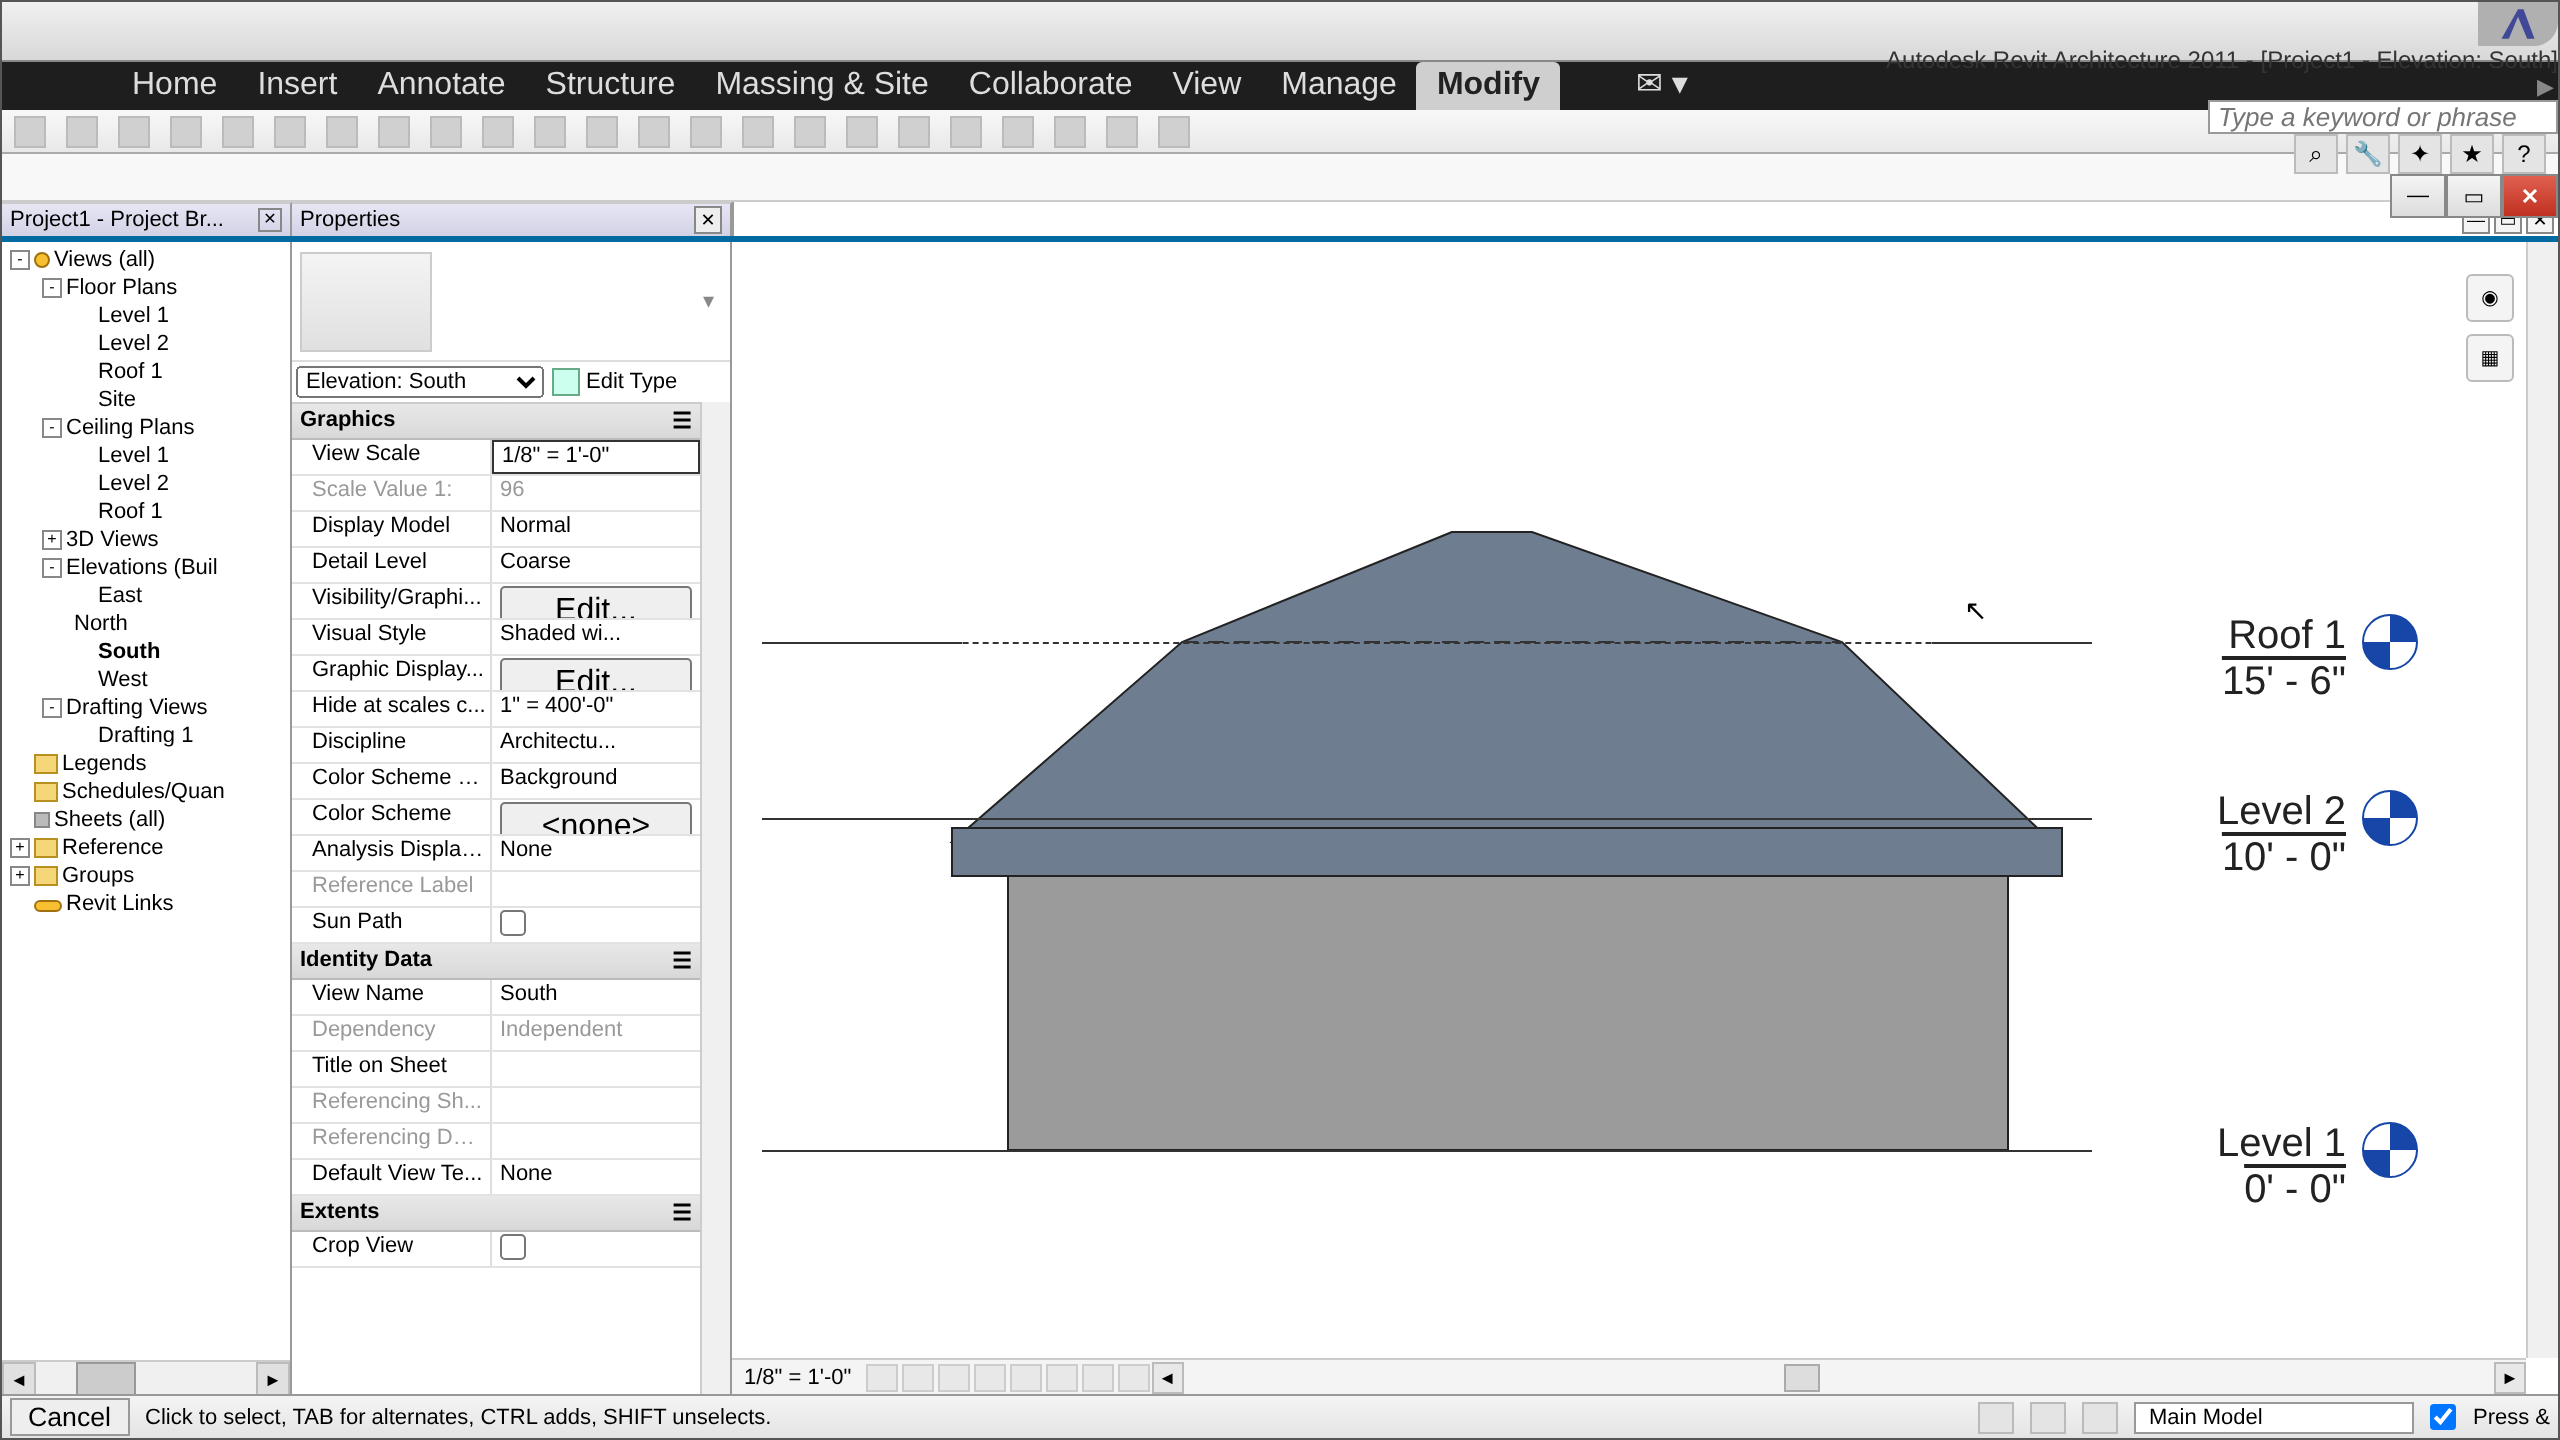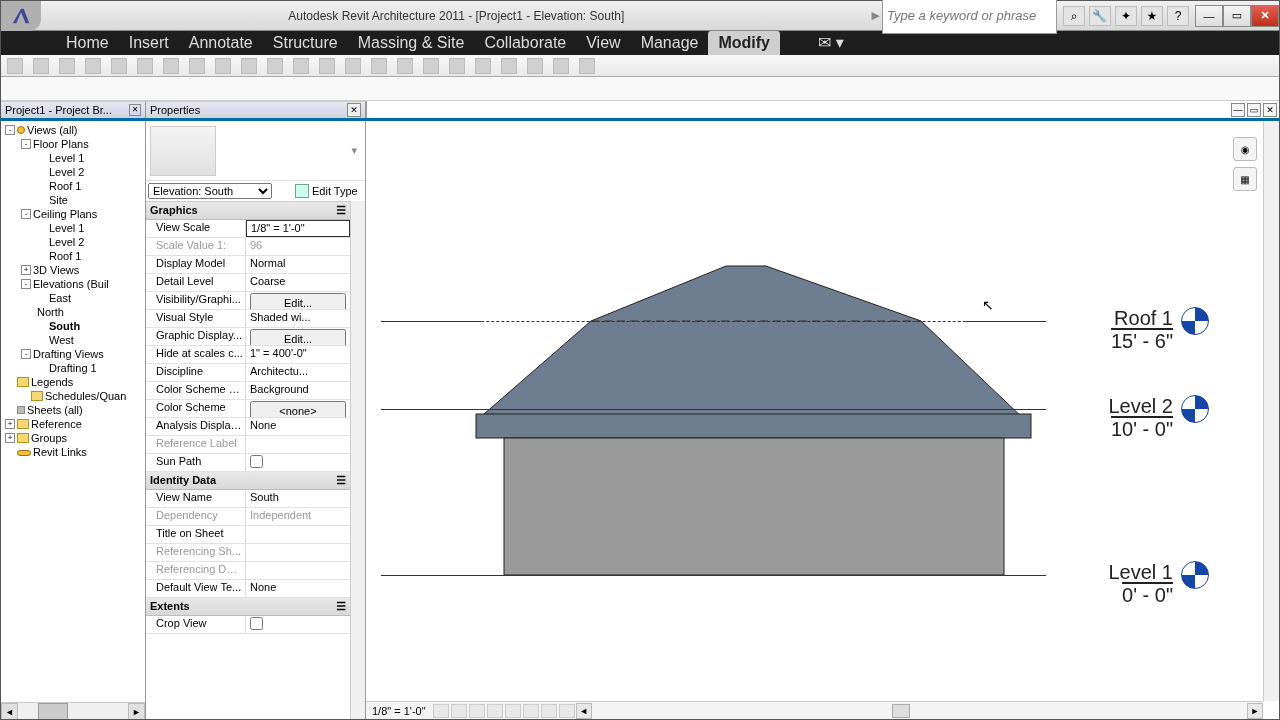--- a/index.html
+++ b/index.html
@@ -1,21 +1,21 @@
 <!DOCTYPE html>
 <html><head>
 <meta charset="utf-8">
 <style>
 * { margin: 0; padding: 0; box-sizing: border-box; font-family: "Segoe UI", Tahoma, sans-serif; }
 body { width: 1280px; height: 720px; overflow: hidden; background: #fff; font-size: 11px; }
 
 .window { width: 1280px; height: 720px; display: flex; flex-direction: column; border: 1px solid #555; }
 
 
-.titlebar { height: 30px; background: linear-gradient(#f0f0f0, #d8d8d8); display: flex; align-items: center; border-bottom: 1px solid #888; position: relative; }
+.titlebar { height: 30px; background: linear-gradient(#f0f0f0, #d8d8d8); display: flex; align-items: flex-end; border-bottom: 1px solid #888; position: relative; flex-direction: column; }
 .app-icon { width: 40px; height: 30px; background: #b0b0b0; border-radius: 0 0 12px 0; display: flex; align-items: center; justify-content: center; }
 .app-icon svg { width: 22px; height: 22px; }
 .title-text { flex: 1; text-align: center; font-size: 12px; color: #333; }
 .search-box { background: #fff; border: 1px solid #999; width: 175px; height: 36px; padding: 0 4px; font-style: italic; color: #888; font-size: 13px; }
 .title-icons { display: flex; gap: 4px; margin: 0 6px; }
 .title-icons span { width: 22px; height: 20px; display: flex; align-items: center; justify-content: center; background: #e4e4e4; border: 1px solid #bbb; font-size: 12px; }
 .winbtns { display: flex; }
 .winbtn { width: 28px; height: 22px; display: flex; align-items: center; justify-content: center; border: 1px solid #888; background: linear-gradient(#f4f4f4,#ddd); }
 .winbtn.close { background: linear-gradient(#e06050,#c03020); color: #fff; font-weight: bold; }
 
@@ -49,31 +49,31 @@
 .ticon.dot-gray { width:8px;height:8px;background:#bbb;border:1px solid #888;}
 .ticon.link { background: #f8c030; width:14px; height:6px; border-radius:3px; border:1px solid #a07010; margin-top:2px;}
 .scrollbar-h { height: 17px; background: #f0f0f0; border-top: 1px solid #ccc; display:flex; }
 .scrollbar-h span { width:17px; height:17px; background:#e0e0e0; border:1px solid #bbb; display:flex;align-items:center;justify-content:center;font-size:9px;}
 .scrollbar-h .thumb { flex:0 0 30px; margin-left:20px; background:#ccc; border:1px solid #999; }
 
 
 .props { width: 220px; border-right: 1px solid #999; background: #fff; display:flex; flex-direction:column; }
 .props-thumb { height: 60px; display:flex; align-items:center; padding:4px; border-bottom:1px solid #ddd; }
 .props-thumb .thumb { width: 66px; height: 50px; background: linear-gradient(#f4f4f4,#e0e0e0); border:1px solid #ccc; }
-.props-typesel { display:flex; padding:2px; gap:20px; align-items:center; }
+.props-typesel { display:flex; padding:2px; gap:1px; align-items:center; }
 .props-typesel select { width: 124px; font-size:11px; }
 .edit-type-btn { display:flex; align-items:center; gap:3px; padding:1px 3px; font-size:11px; }
 .edit-type-btn .ico {width:14px;height:14px;border:1px solid #6a8;background:#cfe;}
 .props-grid { flex:1; overflow-y:auto; border-top:1px solid #ccc; position:relative;}
 .props-section { background: linear-gradient(#e8e8e8,#d8d8d8); padding: 2px 4px; font-weight: bold; display:flex; justify-content:space-between; border-bottom:1px solid #bbb;}
 .props-row { display:flex; border-bottom:1px solid #e2e2e2; height:18px; align-items:stretch; }
 .props-row .k { width: 100px; padding: 1px 2px 1px 10px; border-right:1px solid #ddd; white-space:nowrap; overflow:hidden; text-overflow:ellipsis;}
 .props-row .v { flex:1; padding: 1px 4px; white-space:nowrap; overflow:hidden; text-overflow:ellipsis;}
 .props-row.dis .k, .props-row.dis .v { color:#999; }
-.props-row .v button { width: 100%; font-size: 11px; padding:2px; }
+.props-row .v button { width: 100%; font-size: 16px; padding:2px; }
 .props-row .v.sel { background:#fff; border:1px solid #333; }
 .props-footer { border-top:1px solid #bbb; padding:3px 4px; display:flex; justify-content:space-between; align-items:center;}
 .props-footer a { color:#0044cc; font-size:11px; }
 .props-footer button { font-size:11px; padding:1px 14px; }
 .props-scroll { width:15px; background:#f0f0f0; border-left:1px solid #ccc; }
 .props-body { display:flex; flex:1; min-height:0;justify-content:space-between; }
 
 
 .viewport { flex:1; background:#fff; position:relative; overflow:hidden; }
 .canvas { position:absolute; left:0; top:0; right:16px; bottom:18px; background:#fff; }
@@ -261,21 +261,21 @@
           </div>
           <div class="tree-item" style="padding-left: 36px;">
             <span style="width: 12px; display: inline-block;"></span>
             <span>Drafting 1</span>
           </div>
           <div class="tree-item" style="padding-left: 4px;">
             <span style="width: 12px; display: inline-block;"></span>
             <span class="ticon folder"></span>
             <span>Legends</span>
           </div>
-          <div class="tree-item" style="padding-left: 18px;">
+          <div class="tree-item" style="padding-left: 4px;">
             <span style="width: 12px; display: inline-block;"></span>
             <span class="ticon folder"></span>
             <span>Schedules/Quan</span>
           </div>
           <div class="tree-item" style="padding-left: 4px;">
             <span style="width: 12px; display: inline-block;"></span>
             <span class="ticon dot-gray"></span>
             <span>Sheets (all)</span>
           </div>
           <div class="tree-item" style="padding-left: 4px;">
@@ -480,13 +480,24 @@
         <span class="ico"></span>
         <span class="arrow">◄</span>
         <div class="track">
             <div class="thumb"></div>
           </div>
         <span class="arrow">►</span>
       </div>
     </div>
   </div>
 
+  <div class="statusbar">
+    <button class="cancel-btn">Cancel</button>
+    <span>Click to select, TAB for alternates, CTRL adds, SHIFT unselects.</span>
+    <div class="spacer"></div>
+    <span class="sbico"></span>
+    <span class="sbico"></span>
+    <span class="sbico"></span>
+    <div class="combo">Main Model</div>
+    <input type="checkbox" checked="" style="">
+    <span>Press &amp; </span>
+  </div>
 </div>
 
 </body></html>

